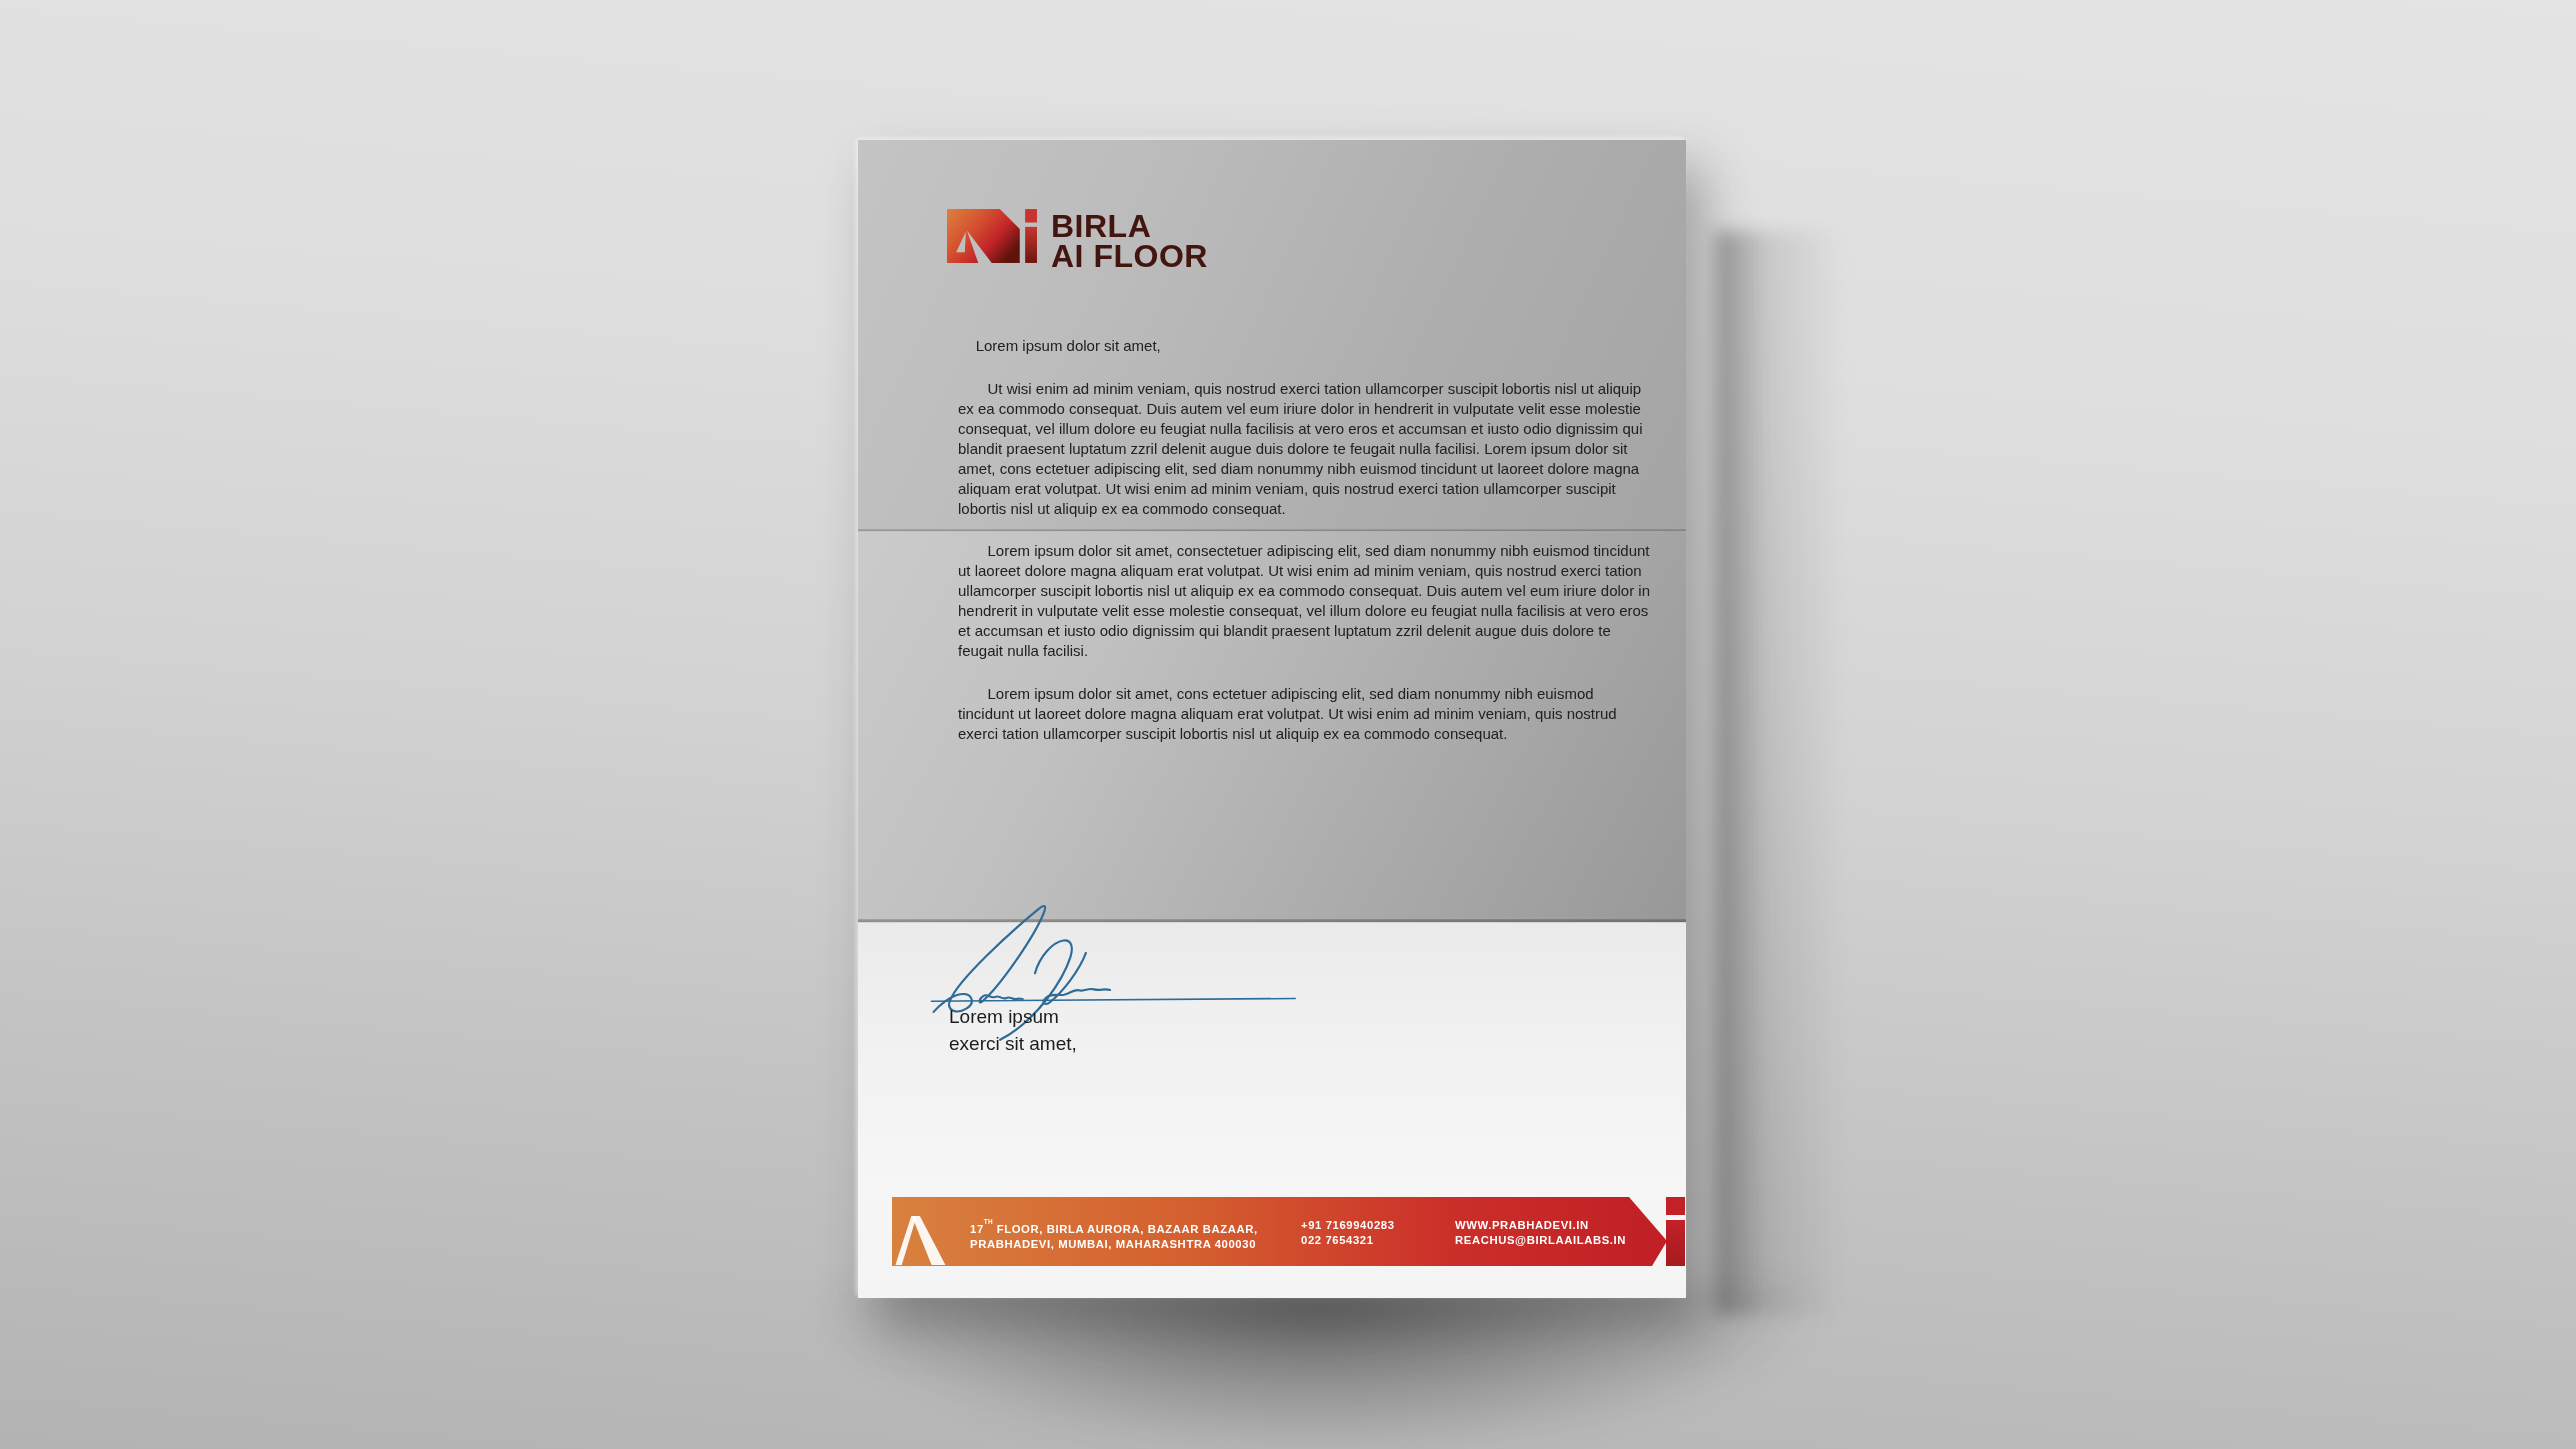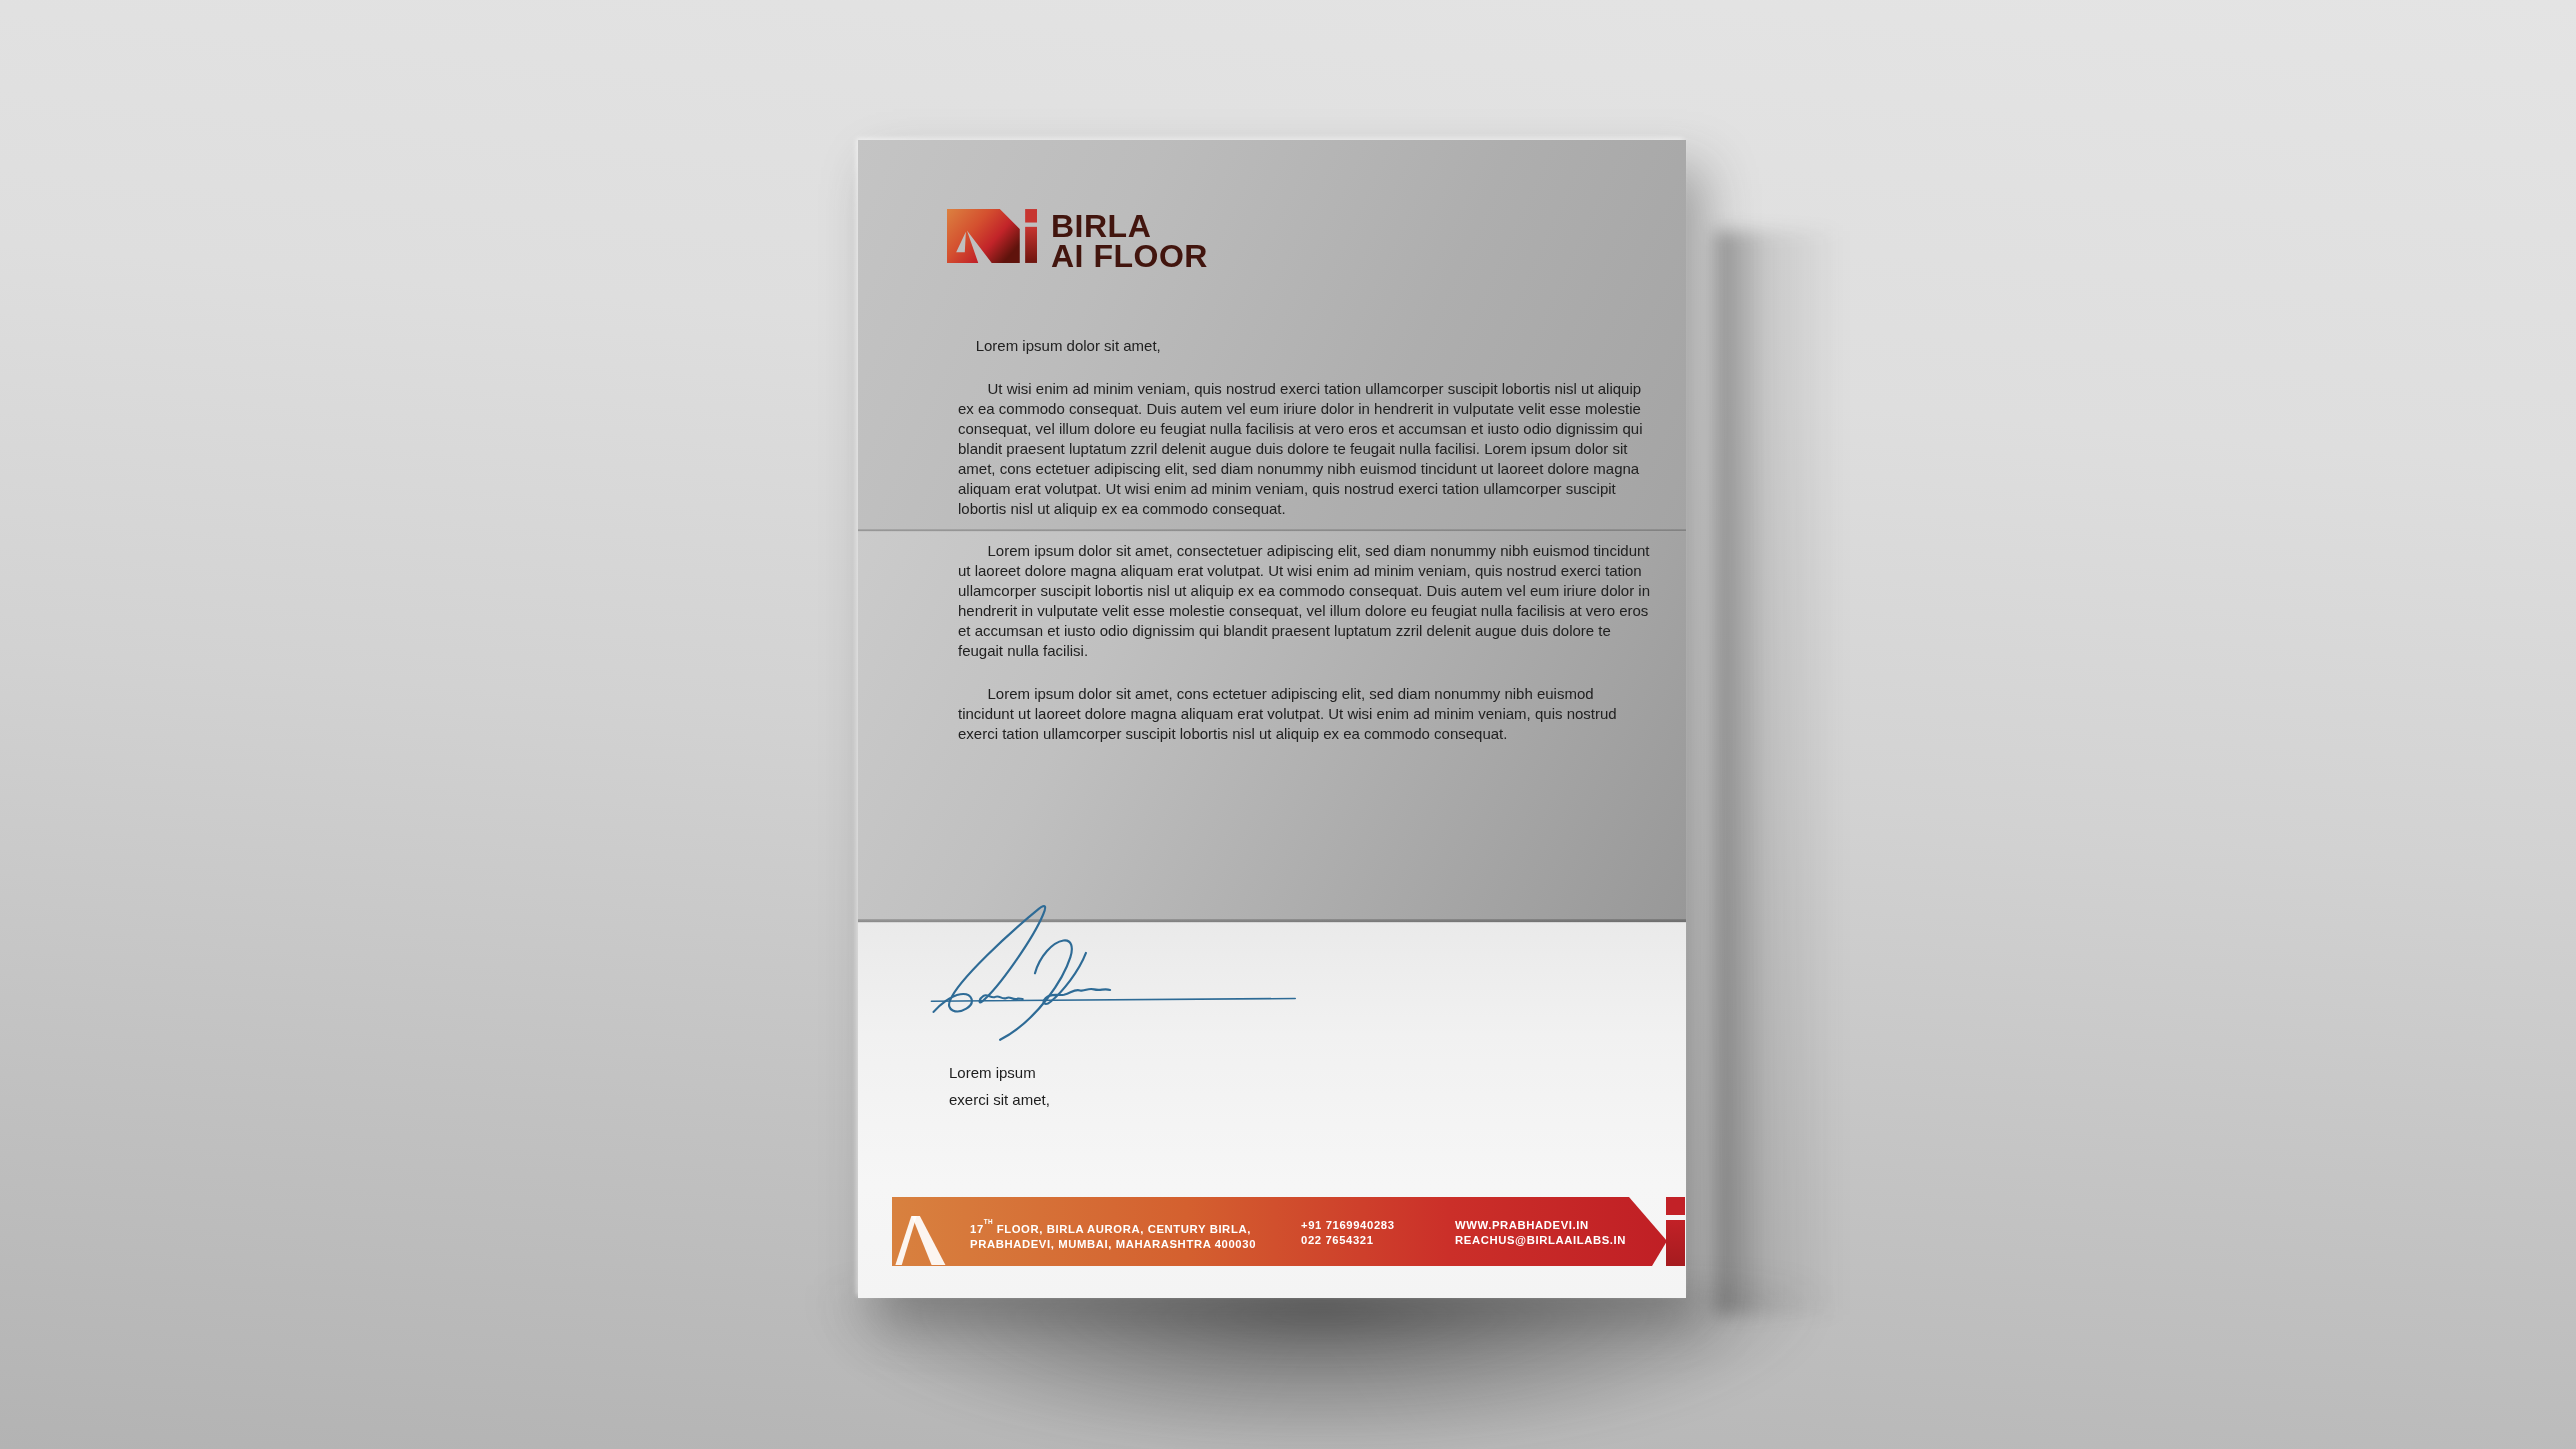--- a/index.html
+++ b/index.html
@@ -38,22 +38,22 @@
     font-size:32px; line-height:29.5px; letter-spacing:0.5px; }
 
   .letter-body { position:absolute; left:100px; top:196px; width:693px;
     font-size:15px; line-height:20px; color:#212121; letter-spacing:0; }
   .letter-body p { margin:0 0 22.5px 0; }
   .letter-body p.indent { text-indent:29.5px; }
   .letter-body p.greeting { text-indent:17.7px; }
 
   .signature-svg { position:absolute; left:54px; top:741px; width:408px; height:279px; }
 
-  .signoff { position:absolute; left:91px; top:919px;
-    font-size:15px; line-height:27px; color:#1d1d1d; }
+  .signoff { position:absolute; left:91px; top:863px;
+    font-size:19px; line-height:27px; color:#1d1d1d; }
 
   .footer { position:absolute; left:34px; top:1057px; width:793px; height:69px; }
   .footer-bar { position:absolute; left:0; top:0; width:775px; height:69px;
     background:linear-gradient(90deg,#d8813f 0%,#d4602f 38%,#cb2f29 72%,#c01f25 100%);
     clip-path:polygon(0 0, 737px 0, 775px 44px, 760px 69px, 0 69px); }
   .footer-i-dot  { position:absolute; left:774px; top:0;    width:19px; height:17.7px; background:#c22127; }
   .footer-i-stem { position:absolute; left:774px; top:22.5px; width:19px; height:46px;
     background:linear-gradient(180deg,#c22127,#a51b1f); }
   .footer-a-mark { position:absolute; left:3.2px; top:19.3px; width:54px; height:49px; }
   .f-col { position:absolute; top:21px; color:#ffffff; font-weight:bold;
@@ -123,21 +123,21 @@
     <div class="footer-bar"></div>
     <div class="footer-i-dot"></div>
     <div class="footer-i-stem"></div>
     <svg class="footer-a-mark" viewBox="0 0 100 92">
       <g fill="#ffffff" fill-opacity="0.92">
         <polygon points="30,0 40,0 12,92 0,92"></polygon>
         <polygon points="31,0 46,0 94,92 68,92"></polygon>
       </g>
     </svg>
     <div class="f-col col-address">
-      <div><span>17</span><sup>TH</sup><span> FLOOR, BIRLA AURORA, CENTURY BIRLA,</span></div>
+      <div><span>17</span><sup>TH</sup><span> FLOOR, BIRLA AURORA, BAZAAR BAZAAR,</span></div>
       <div>PRABHADEVI, MUMBAI, MAHARASHTRA 400030</div>
     </div>
     <div class="f-col col-phone">
       <div>+91 7169940283</div>
       <div>022 7654321</div>
     </div>
     <div class="f-col col-web">
       <div>WWW.PRABHADEVI.IN</div>
       <div>REACHUS@BIRLAAILABS.IN</div>
     </div>

